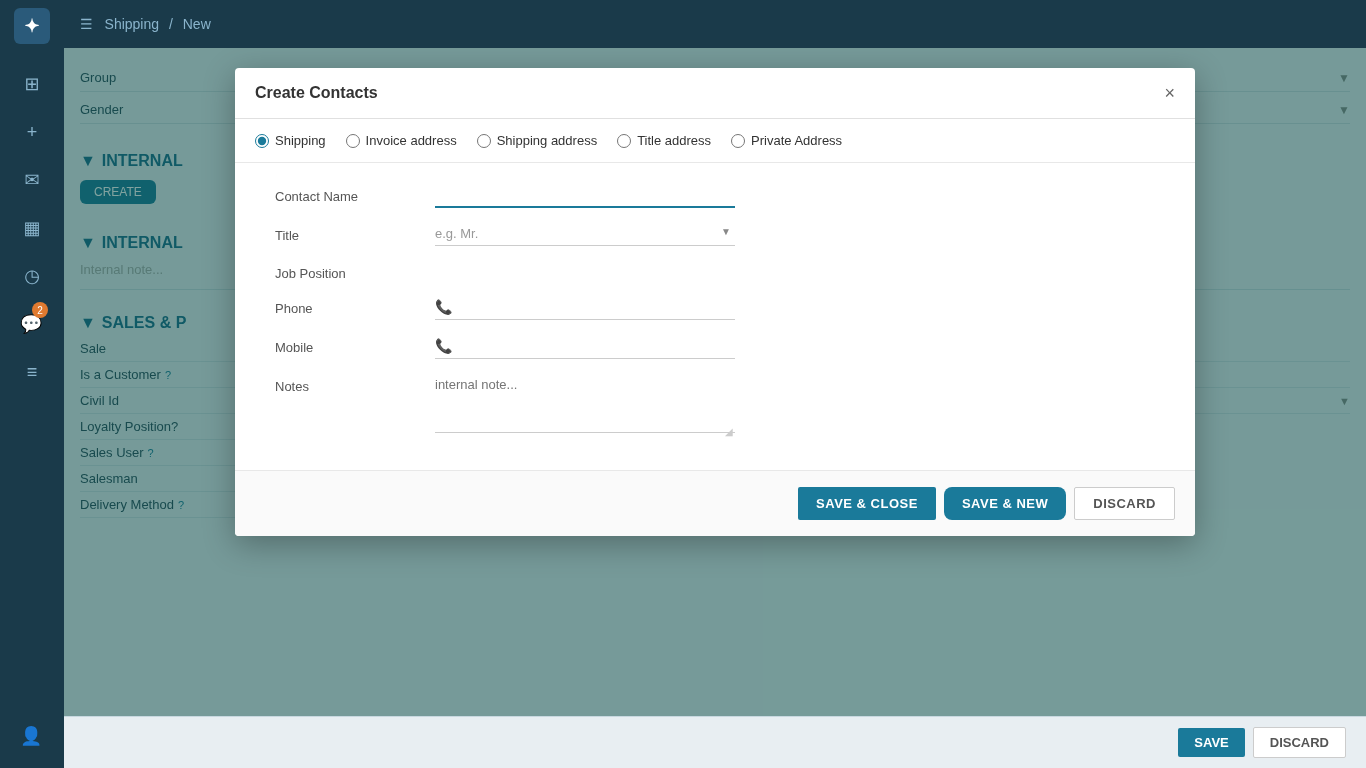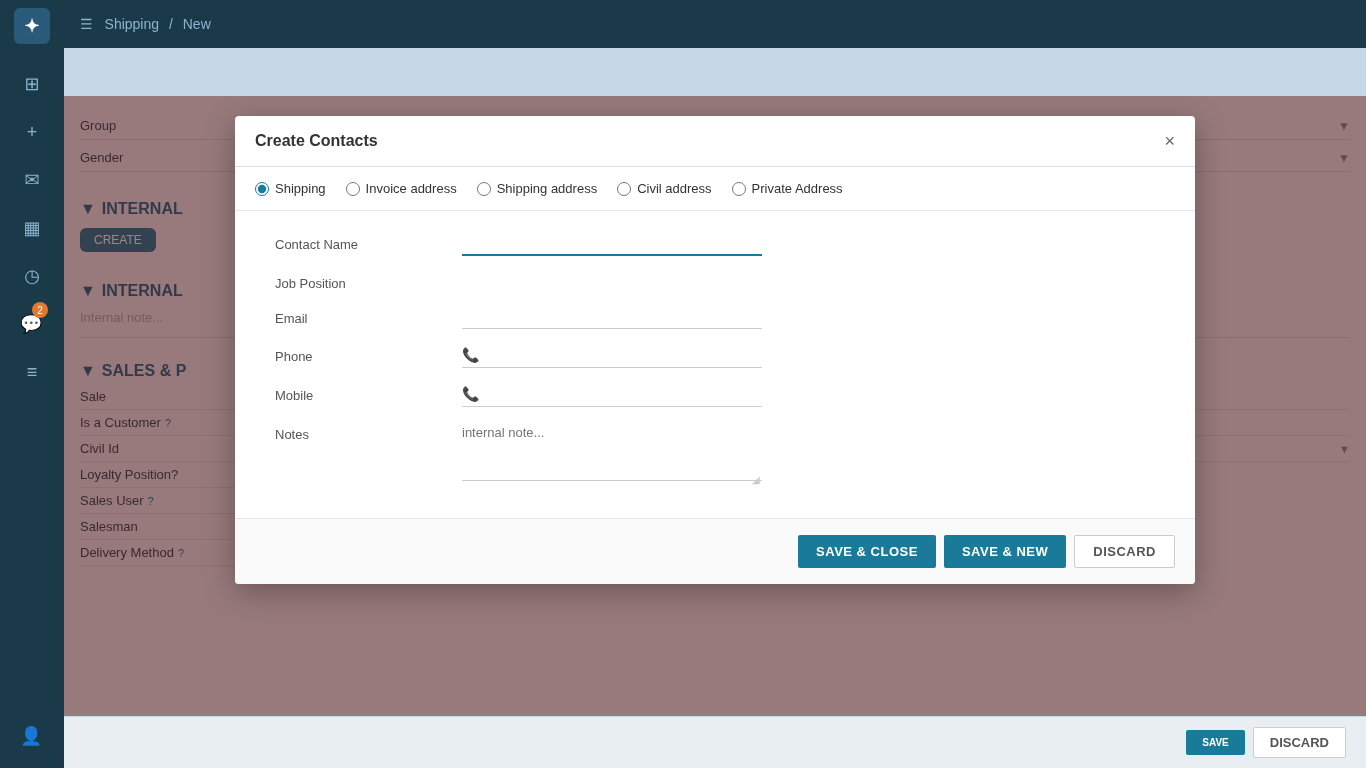--- a/index.html
+++ b/index.html
@@ -50,23 +50,22 @@
     }
     .topbar-menu { margin-right: 12px; cursor: pointer; color: #8ab4cc; }
     .topbar-breadcrumb { color: #8ab4cc; }
     .topbar-breadcrumb span { color: #8ab4cc; }
     .topbar-breadcrumb .sep { margin: 0 6px; }
 
     
     .main {
       position: fixed;
       left: 64px; top: 48px; right: 0; bottom: 0;
-      background: #b91c1c;
+      background: #14b8a6;
       overflow: hidden;
-      margin-top: 48px;
     }
 
     
     .bg-form {
       position: absolute;
       left: 0; top: 0; right: 0; bottom: 0;
       background: #e8eef2;
       padding: 16px;
       opacity: 0.7;
     }
@@ -165,21 +164,20 @@
     }
 
     
     .modal-body {
       padding: 20px 40px;
     }
     .form-row {
       display: flex;
       align-items: flex-start;
       margin-bottom: 14px;
-      gap: 27px;
     }
     .form-label {
       width: 160px;
       padding-top: 6px;
       font-size: 13px;
       color: #555;
       flex-shrink: 0;
     }
     .form-control-wrap {
       flex: 1;
@@ -290,21 +288,21 @@
       cursor: pointer;
       letter-spacing: 0.5px;
     }
     .btn-save-new {
       background: #1a7a9a;
       color: white;
       border: none;
       padding: 8px 18px;
       font-size: 13px;
       font-weight: 600;
-      border-radius: 2px;
+      border-radius: 8px;
       cursor: pointer;
       letter-spacing: 0.5px;
     }
     .btn-discard {
       background: white;
       color: #555;
       border: 1px solid #ccc;
       padding: 8px 18px;
       font-size: 13px;
       font-weight: 600;
@@ -344,21 +342,21 @@
       justify-content: flex-end;
       padding: 0 20px;
       gap: 8px;
       z-index: 3;
     }
     .btn-bottom-save {
       background: #1a7a9a;
       color: white;
       border: none;
       padding: 7px 16px;
-      font-size: 10px;
+      font-size: 13px;
       font-weight: 600;
       border-radius: 2px;
       cursor: pointer;
     }
     .btn-bottom-discard {
       background: white;
       color: #555;
       border: 1px solid #ccc;
       padding: 7px 16px;
       font-size: 13px;
@@ -522,48 +520,53 @@
         <label class="radio-option">
           <input type="radio" name="contact_type" style="">
           <span>Invoice address</span>
         </label>
         <label class="radio-option">
           <input type="radio" name="contact_type" style="">
           <span>Shipping address</span>
         </label>
         <label class="radio-option">
           <input type="radio" name="contact_type" style="">
-          <span>Civil address</span>
+          <span>Title address</span>
         </label>
         <label class="radio-option">
           <input type="radio" name="contact_type" style="">
           <span>Private Address</span>
         </label>
       </div>
 
       <div class="modal-body">
 
         <div class="form-row">
           <label class="form-label">Contact Name</label>
           <div class="form-control-wrap">
             <input type="text" class="form-input active-input" value="" style="">
           </div>
         </div>
 
+        <div class="form-row">
+          <label class="form-label">Title</label>
+          <div class="form-control-wrap select-wrap">
+            <select class="form-select">
+              <option value="">e.g. Mr.</option>
+              <option>Mr.</option>
+              <option>Ms.</option>
+              <option>Dr.</option>
+            </select>
+          </div>
+        </div>
 
         <div class="form-row">
           <label class="form-label">Job Position</label>
         </div>
 
-        <div class="form-row">
-          <label class="form-label">Email</label>
-          <div class="form-control-wrap">
-            <input type="email" class="form-input" value="" style="">
-          </div>
-        </div>
 
         <div class="form-row">
           <label class="form-label">Phone</label>
           <div class="form-control-wrap">
             <div class="phone-input-wrap">
               <span class="phone-icon">📞</span>
               <input type="tel" class="phone-input" value="" style="">
             </div>
           </div>
         </div>

